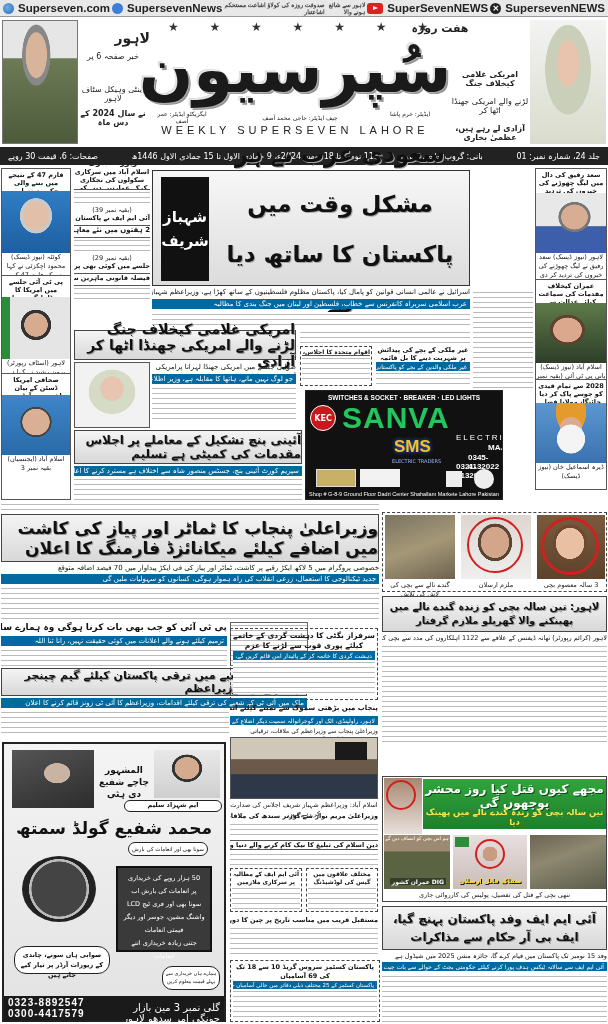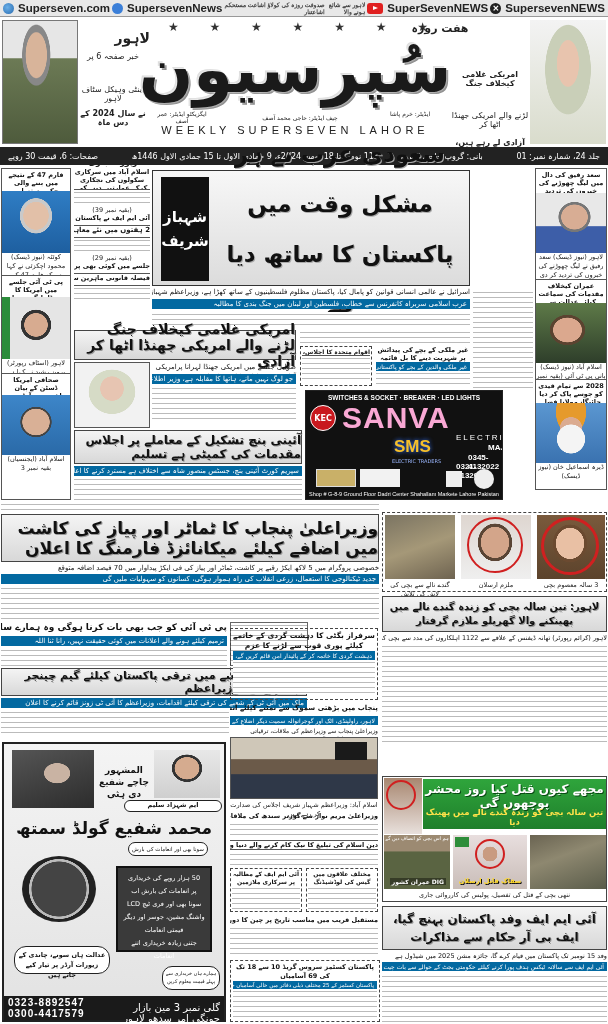--- a/index.html
+++ b/index.html
@@ -78,21 +78,21 @@
 <div class="abs logo">سُپرسیون</div>
 <div class="abs small-urdu" style="left:152px;top:110px;width:60px;font-size:6px;text-align:center">ایگزیکٹو ایڈیٹر: عمر آصف</div>
 <div class="abs small-urdu" style="left:240px;top:114px;width:120px;font-size:6px;text-align:center">چیف ایڈیٹر: حاجی محمد آصف</div>
 <div class="abs small-urdu" style="left:380px;top:110px;width:60px;font-size:6px;text-align:center">ایڈیٹر: خرم پاشا</div>
 <div class="abs weekly">WEEKLY  SUPERSEVEN  LAHORE</div>
 
 <div class="abs" style="left:530px;top:20px;width:76px;height:124px">
   <div style="width:100%;height:100%;background:radial-gradient(ellipse at 50% 35%,#e8c4ae 0 20%,transparent 21%),radial-gradient(ellipse at 50% 40%,#c9cfb8 0 42%,transparent 43%),linear-gradient(180deg,#f3f3f3,#d9dccc)"></div>
 </div>
 <div class="abs" style="left:450px;top:70px;width:80px">
-  <div class="small-urdu" style="text-align:center;margin-bottom:23px;font-weight:bold">امریکی غلامی کیخلاف جنگ</div>
+  <div class="small-urdu" style="text-align:center;margin-bottom:9px;font-weight:bold">امریکی غلامی کیخلاف جنگ</div>
   <div class="small-urdu" style="text-align:center;margin-bottom:9px">لڑنے والے امریکی جھنڈا اٹھا کر</div>
   <div class="small-urdu" style="text-align:center;font-weight:bold">آزادی لے رہے ہیں، عظمیٰ بخاری</div>
 </div>
 
 <div class="abs dateline">
   <span>جلد 24، شمارہ نمبر: 01</span>
   <span>بانی: گروپ حاجی اکبر</span>
   <span>11 نومبر تا 18 نومبر 2024ء، 9 جمادی الاول تا 15 جمادی الاول 1446ھ</span>
   <span>صفحات: 6، قیمت 30 روپے</span>
 </div>
@@ -149,21 +149,21 @@
   </div>
 </div>
 
 <div class="abs hl-big" style="left:74px;top:430px;width:228px;height:34px;font-size:12px">آئینی بنچ تشکیل کے معاملے پر اجلاس مقدمات کی کمیٹی ہے تسلیم</div>
 <div class="abs blackbar" style="left:74px;top:466px;width:228px">سپریم کورٹ آئینی بنچ، جسٹس منصور شاہ سے اختلاف ہے مسترد کرنے کا اعلان</div>
 <div class="abs text-lines" style="left:74px;top:477px;width:228px;height:24px"></div>
 
 <div class="abs ad-dark" style="left:305px;top:390px;width:198px;height:110px;border:1px solid #222;overflow:hidden">
   <div style="position:absolute;left:0;top:3px;width:100%;text-align:center;font-size:6.5px;font-weight:bold;font-family:'Liberation Sans',sans-serif">SWITCHES &amp; SOCKET · BREAKER · LED LIGHTS</div>
   <div style="position:absolute;left:4px;top:14px;width:26px;height:26px;border-radius:50%;background:#c8181e;color:#fff;display:flex;align-items:center;justify-content:center;font-size:8px;font-weight:bold;border:1px solid #fff">KEC</div>
-  <div style="position:absolute;left:36px;top:10px;font-size:30px;font-weight:bold;letter-spacing:1px;font-family:'Liberation Sans',sans-serif;color:#f9a8d4">SANVA</div>
+  <div style="position:absolute;left:36px;top:10px;font-size:30px;font-weight:bold;letter-spacing:1px;font-family:'Liberation Sans',sans-serif;color:#22c55e">SANVA</div>
   <div style="position:absolute;left:200px;top:14px;font-size:5px">TM</div>
   <div style="position:absolute;left:150px;top:42px;font-size:8px;letter-spacing:2px;font-family:'Liberation Sans',sans-serif">ELECTRIC</div>
   <div style="position:absolute;left:88px;top:46px;font-size:17px;font-weight:bold;color:#f6c02a;font-family:'Liberation Sans',sans-serif;text-shadow:0 0 4px #3070ff">SMS</div>
   <div style="position:absolute;left:86px;top:67px;font-size:5px;color:#9bb7ff">ELECTRIC TRADERS</div>
   <div style="position:absolute;left:182px;top:52px;font-size:8px;font-weight:bold;font-family:'Liberation Sans',sans-serif">MAJID</div>
   <div style="position:absolute;left:162px;top:62px;font-size:8px;font-weight:bold;font-family:'Liberation Sans',sans-serif">0345-4132022</div>
   <div style="position:absolute;left:150px;top:71px;font-size:8px;font-weight:bold;font-family:'Liberation Sans',sans-serif">0321-4132022</div>
   <div style="position:absolute;left:10px;top:78px;width:40px;height:18px;background:#c9b068;border:1px solid #ddd"></div>
   <div style="position:absolute;left:54px;top:78px;width:40px;height:18px;background:#f2f2f2"></div>
   <div style="position:absolute;left:140px;top:80px;width:16px;height:16px;background:#eee"></div>
@@ -289,20 +289,20 @@
   <div style="position:absolute;left:18px;top:112px;width:74px;height:66px;border-radius:50%;background:radial-gradient(circle,#444 0 55%,#bbb 56% 60%,#222 61%)"></div>
   <div style="position:absolute;left:112px;top:122px;width:96px;height:86px;background:#3a3a3a;color:#fff;border:2px solid #111">
     <div style="padding:4px 3px;direction:rtl;text-align:center;font-size:6.5px;line-height:13px">
       <div>50 ہزار روپے کی خریداری</div>
       <div>پر انعامات کی بارش اب</div>
       <div>سونا بھی اور فری ٹیچ LCD</div>
       <div>واشنگ مشین، جوسر اور دیگر قیمتی انعامات</div>
       <div>جتنی زیادہ خریداری اتنے انعامات</div>
     </div>
   </div>
-  <div style="position:absolute;left:10px;top:202px;width:96px;height:28px;border:1px solid #222;border-radius:12px;background:#fff;direction:rtl;text-align:center;font-size:6.5px;font-weight:bold;padding:3px;line-height:10px">عدالت ہاں سونے، چاندی کے زیورات آرڈر پر تیار کیے جاتے ہیں</div>
+  <div style="position:absolute;left:10px;top:202px;width:96px;height:28px;border:1px solid #222;border-radius:12px;background:#fff;direction:rtl;text-align:center;font-size:6.5px;font-weight:bold;padding:3px;line-height:10px">صوابی ہاں سونے، چاندی کے زیورات آرڈر پر تیار کیے جاتے ہیں</div>
   <div style="position:absolute;left:158px;top:222px;width:58px;height:24px;border:1px solid #222;border-radius:10px;background:#fff;direction:rtl;text-align:center;font-size:5px;padding:2px;line-height:8px">ہمارے ہاں خریداری سے پہلے قیمت معلوم کریں</div>
   <div style="position:absolute;left:0;top:252px;width:100%;height:24px;background:#1a1a1a;color:#fff">
     <div style="position:absolute;left:4px;top:1px;font-size:10px;font-weight:bold;font-family:'Liberation Sans',sans-serif;letter-spacing:1px;line-height:11px">0323-8892547</div>
     <div style="position:absolute;left:4px;top:12px;font-size:10px;font-weight:bold;font-family:'Liberation Sans',sans-serif;letter-spacing:1px;line-height:11px">0300-4417579</div>
     <div style="position:absolute;right:4px;top:6px;width:110px;direction:rtl;text-align:right;font-size:10px;font-weight:normal">گلی نمبر 3 مین بازار چونگی امر سدھو لاہور</div>
   </div>
 </div>
 
 </body></html>

